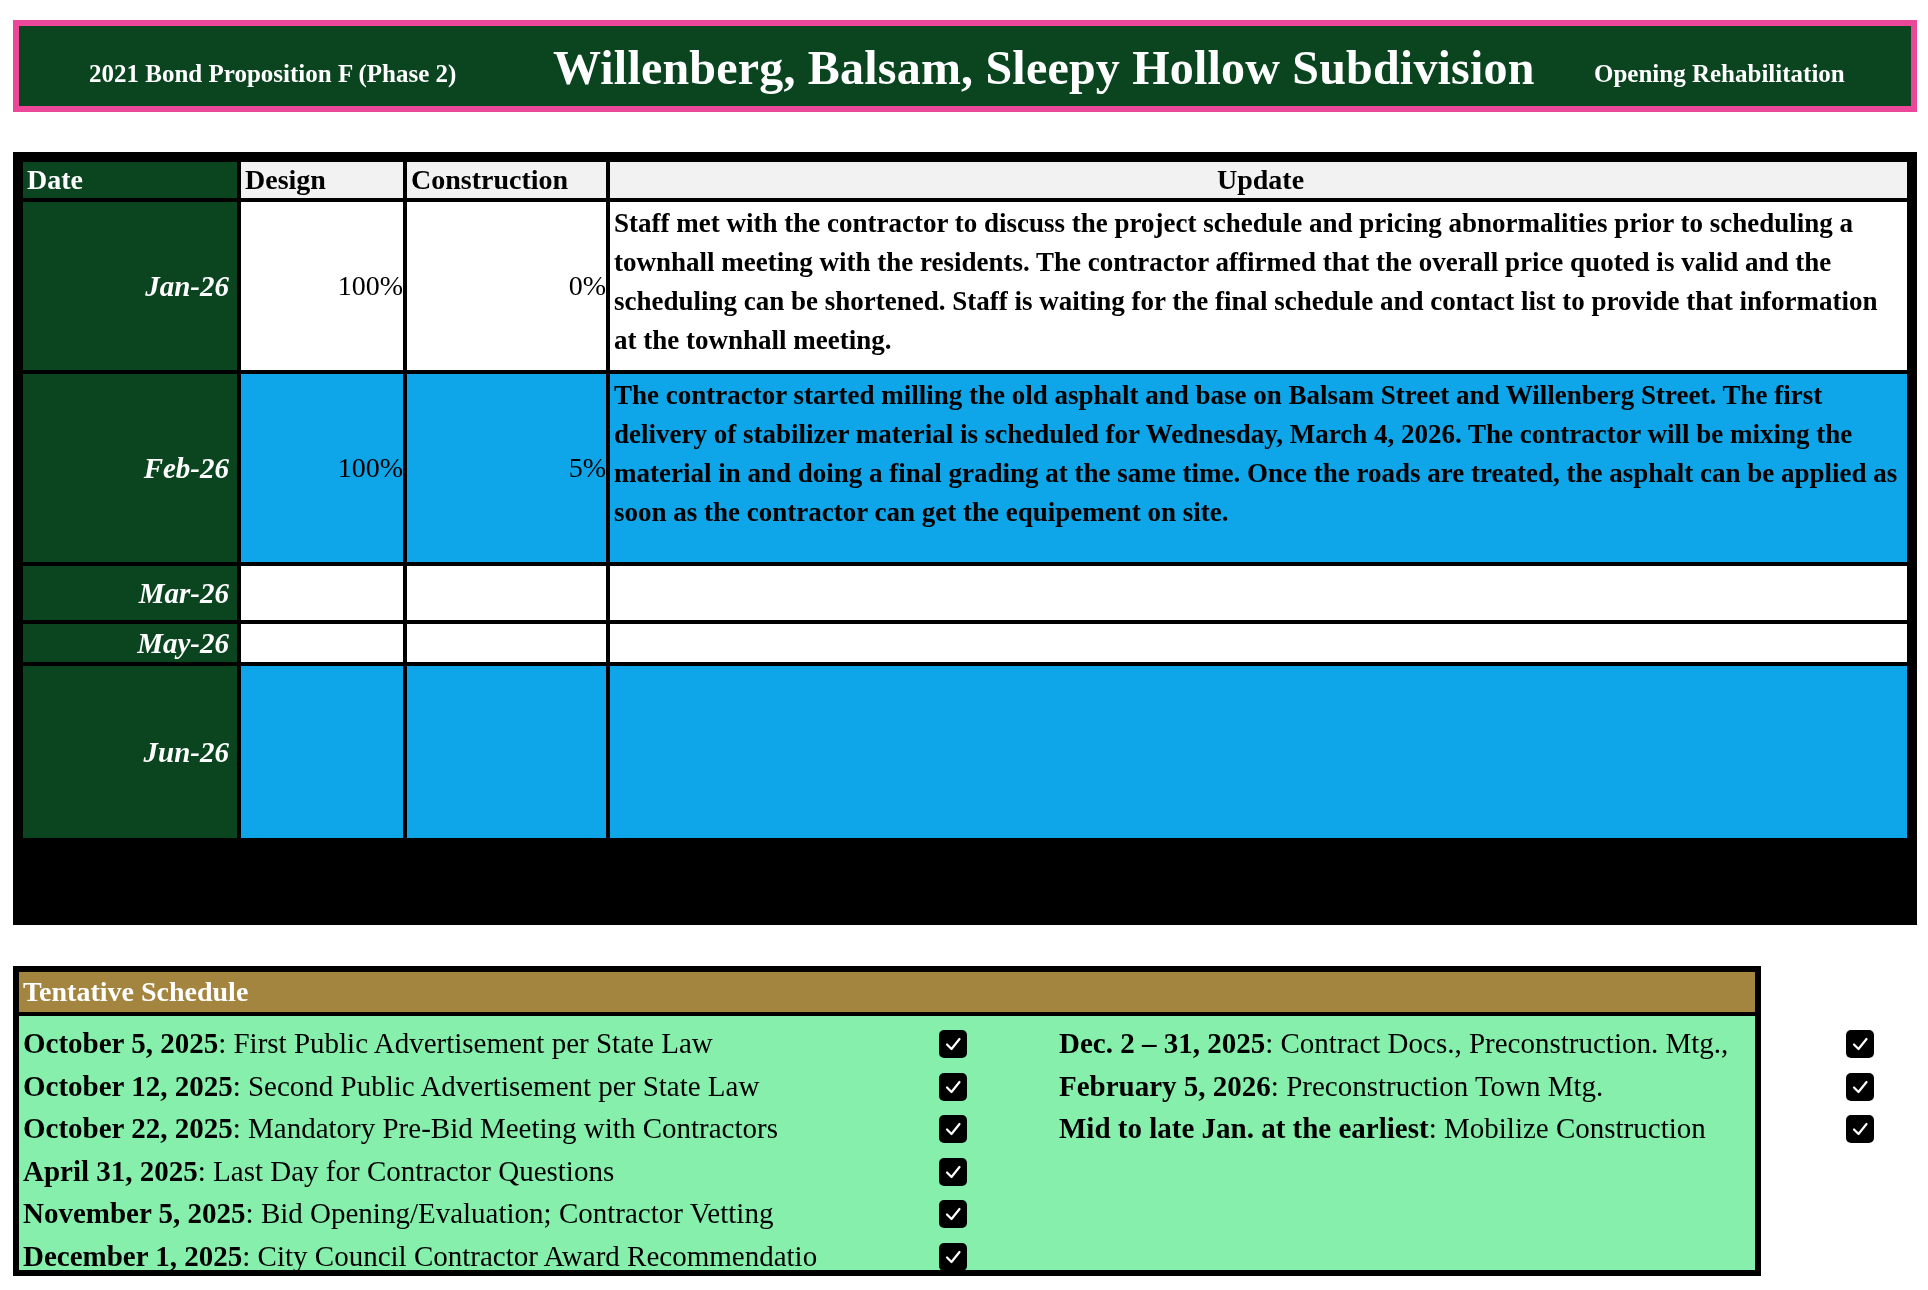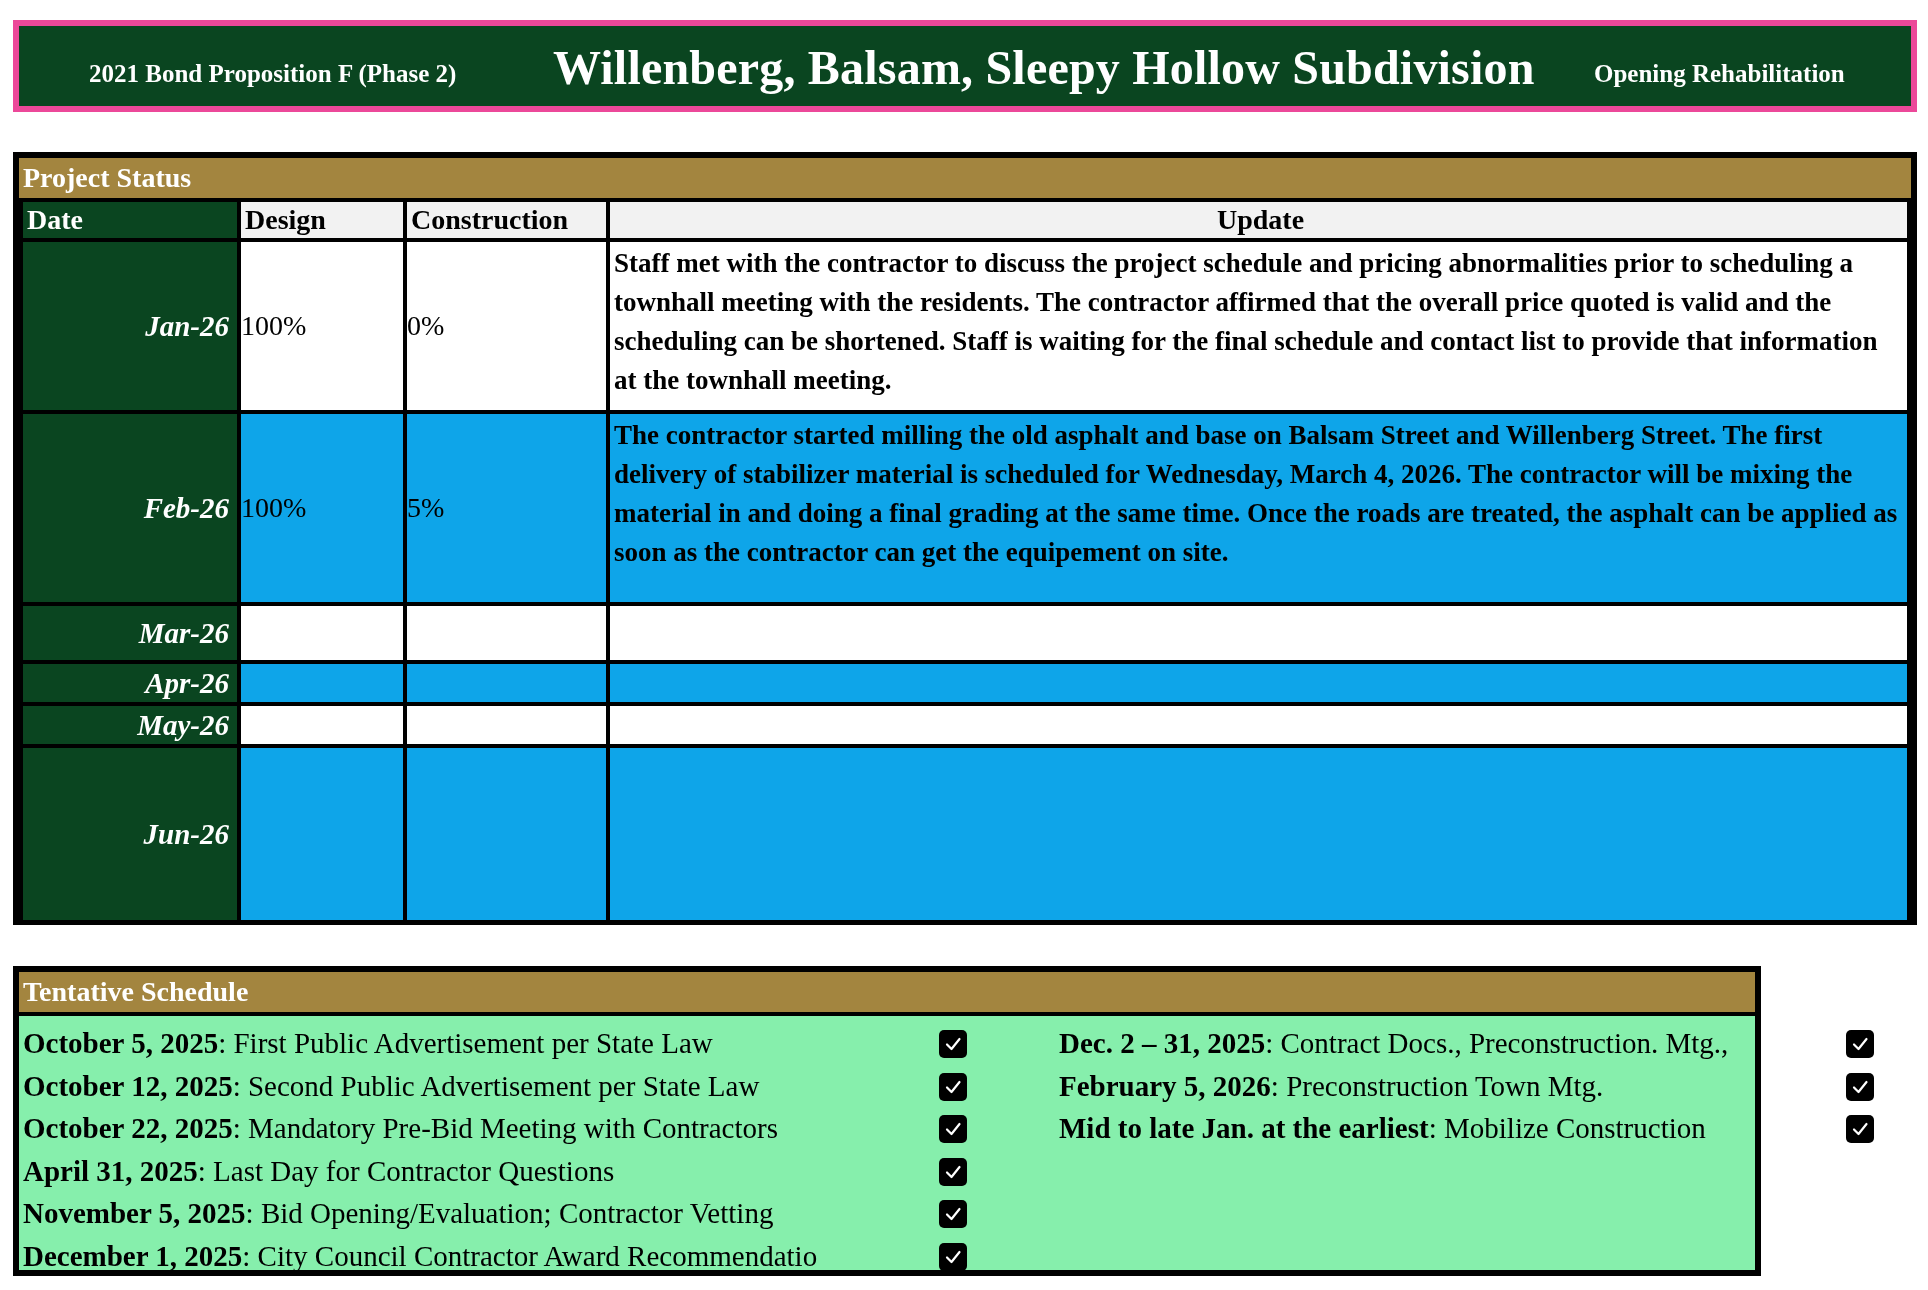--- a/index.html
+++ b/index.html
@@ -28,21 +28,21 @@
   table.status td, table.status th {
     border: 4px solid #000; padding: 0; box-sizing: border-box; vertical-align: middle;
   }
   table.status th { font-size: 28px; font-weight: bold; text-align: left; height: 40px; background: #f2f2f2; padding-left: 4px; }
   table.status th.date-h { background: #0a4520; color: #fff; }
   table.status th.update-h { text-align: center; }
   table.status td.date {
     background: #0a4520; color: #fff; font-style: italic; font-weight: bold; font-size: 29px;
     text-align: right; padding-right: 8px;
   }
-  table.status td.pct { text-align: left; font-size: 28px; }
+  table.status td.pct { text-align: right; font-size: 28px; }
   table.status td.upd { font-size: 27px; font-weight: bold; line-height: 39px; padding: 2px 2px 2px 4px; vertical-align: top; }
   tr.white td.pct, tr.white td.upd, tr.white td.blank { background: #ffffff; }
   tr.grey td.pct, tr.grey td.upd, tr.grey td.blank { background: #0ea5e9; }
 
   
   .sched-panel {
     position: absolute; left: 13px; top: 966px; width: 1748px; height: 310px;
     box-sizing: border-box; border: 6px solid #000; background: #86efac;
   }
   .sched-panel .section-header { border-bottom: 4px solid #000; height: 44px; }
@@ -62,21 +62,20 @@
 </head>
 <body>
 
 <div class="banner">
   <span class="sub-left">2021 Bond Proposition F (Phase 2)</span>
   <span class="main-title">Willenberg, Balsam, Sleepy Hollow Subdivision</span>
   <span class="sub-right">Opening Rehabilitation</span>
 </div>
 
 <div class="status-panel">
-  <div class="section-header">Project Status</div>
   <table class="status">
     <colgroup>
       <col style="width:218px">
         <col style="width:166px">
         <col style="width:203px">
         <col>
     </colgroup>
     <tbody>
         <tr style="height:40px">
       <th class="date-h">Date</th>
@@ -95,26 +94,20 @@
       <td class="pct">100%</td>
       <td class="pct">5%</td>
       <td class="upd">The contractor started milling the old asphalt and base on Balsam Street and Willenberg Street. The first delivery of stabilizer material is scheduled for Wednesday, March 4, 2026. The contractor will be mixing the material in and doing a final grading at the same time. Once the roads are treated, the asphalt can be applied as soon as the contractor can get the equipement on site.</td>
     </tr>
     <tr class="white" style="height:58px">
       <td class="date">Mar-26</td>
       <td class="blank"></td>
       <td class="blank"></td>
       <td class="blank"></td>
     </tr>
-    <tr class="grey" style="height:42px">
-      <td class="date">Apr-26</td>
-      <td class="blank"></td>
-      <td class="blank"></td>
-      <td class="blank"></td>
-    </tr>
     <tr class="white" style="height:42px">
       <td class="date">May-26</td>
       <td class="blank"></td>
       <td class="blank"></td>
       <td class="blank"></td>
     </tr>
     <tr class="grey" style="height:176px">
       <td class="date">Jun-26</td>
       <td class="blank"></td>
       <td class="blank"></td>

